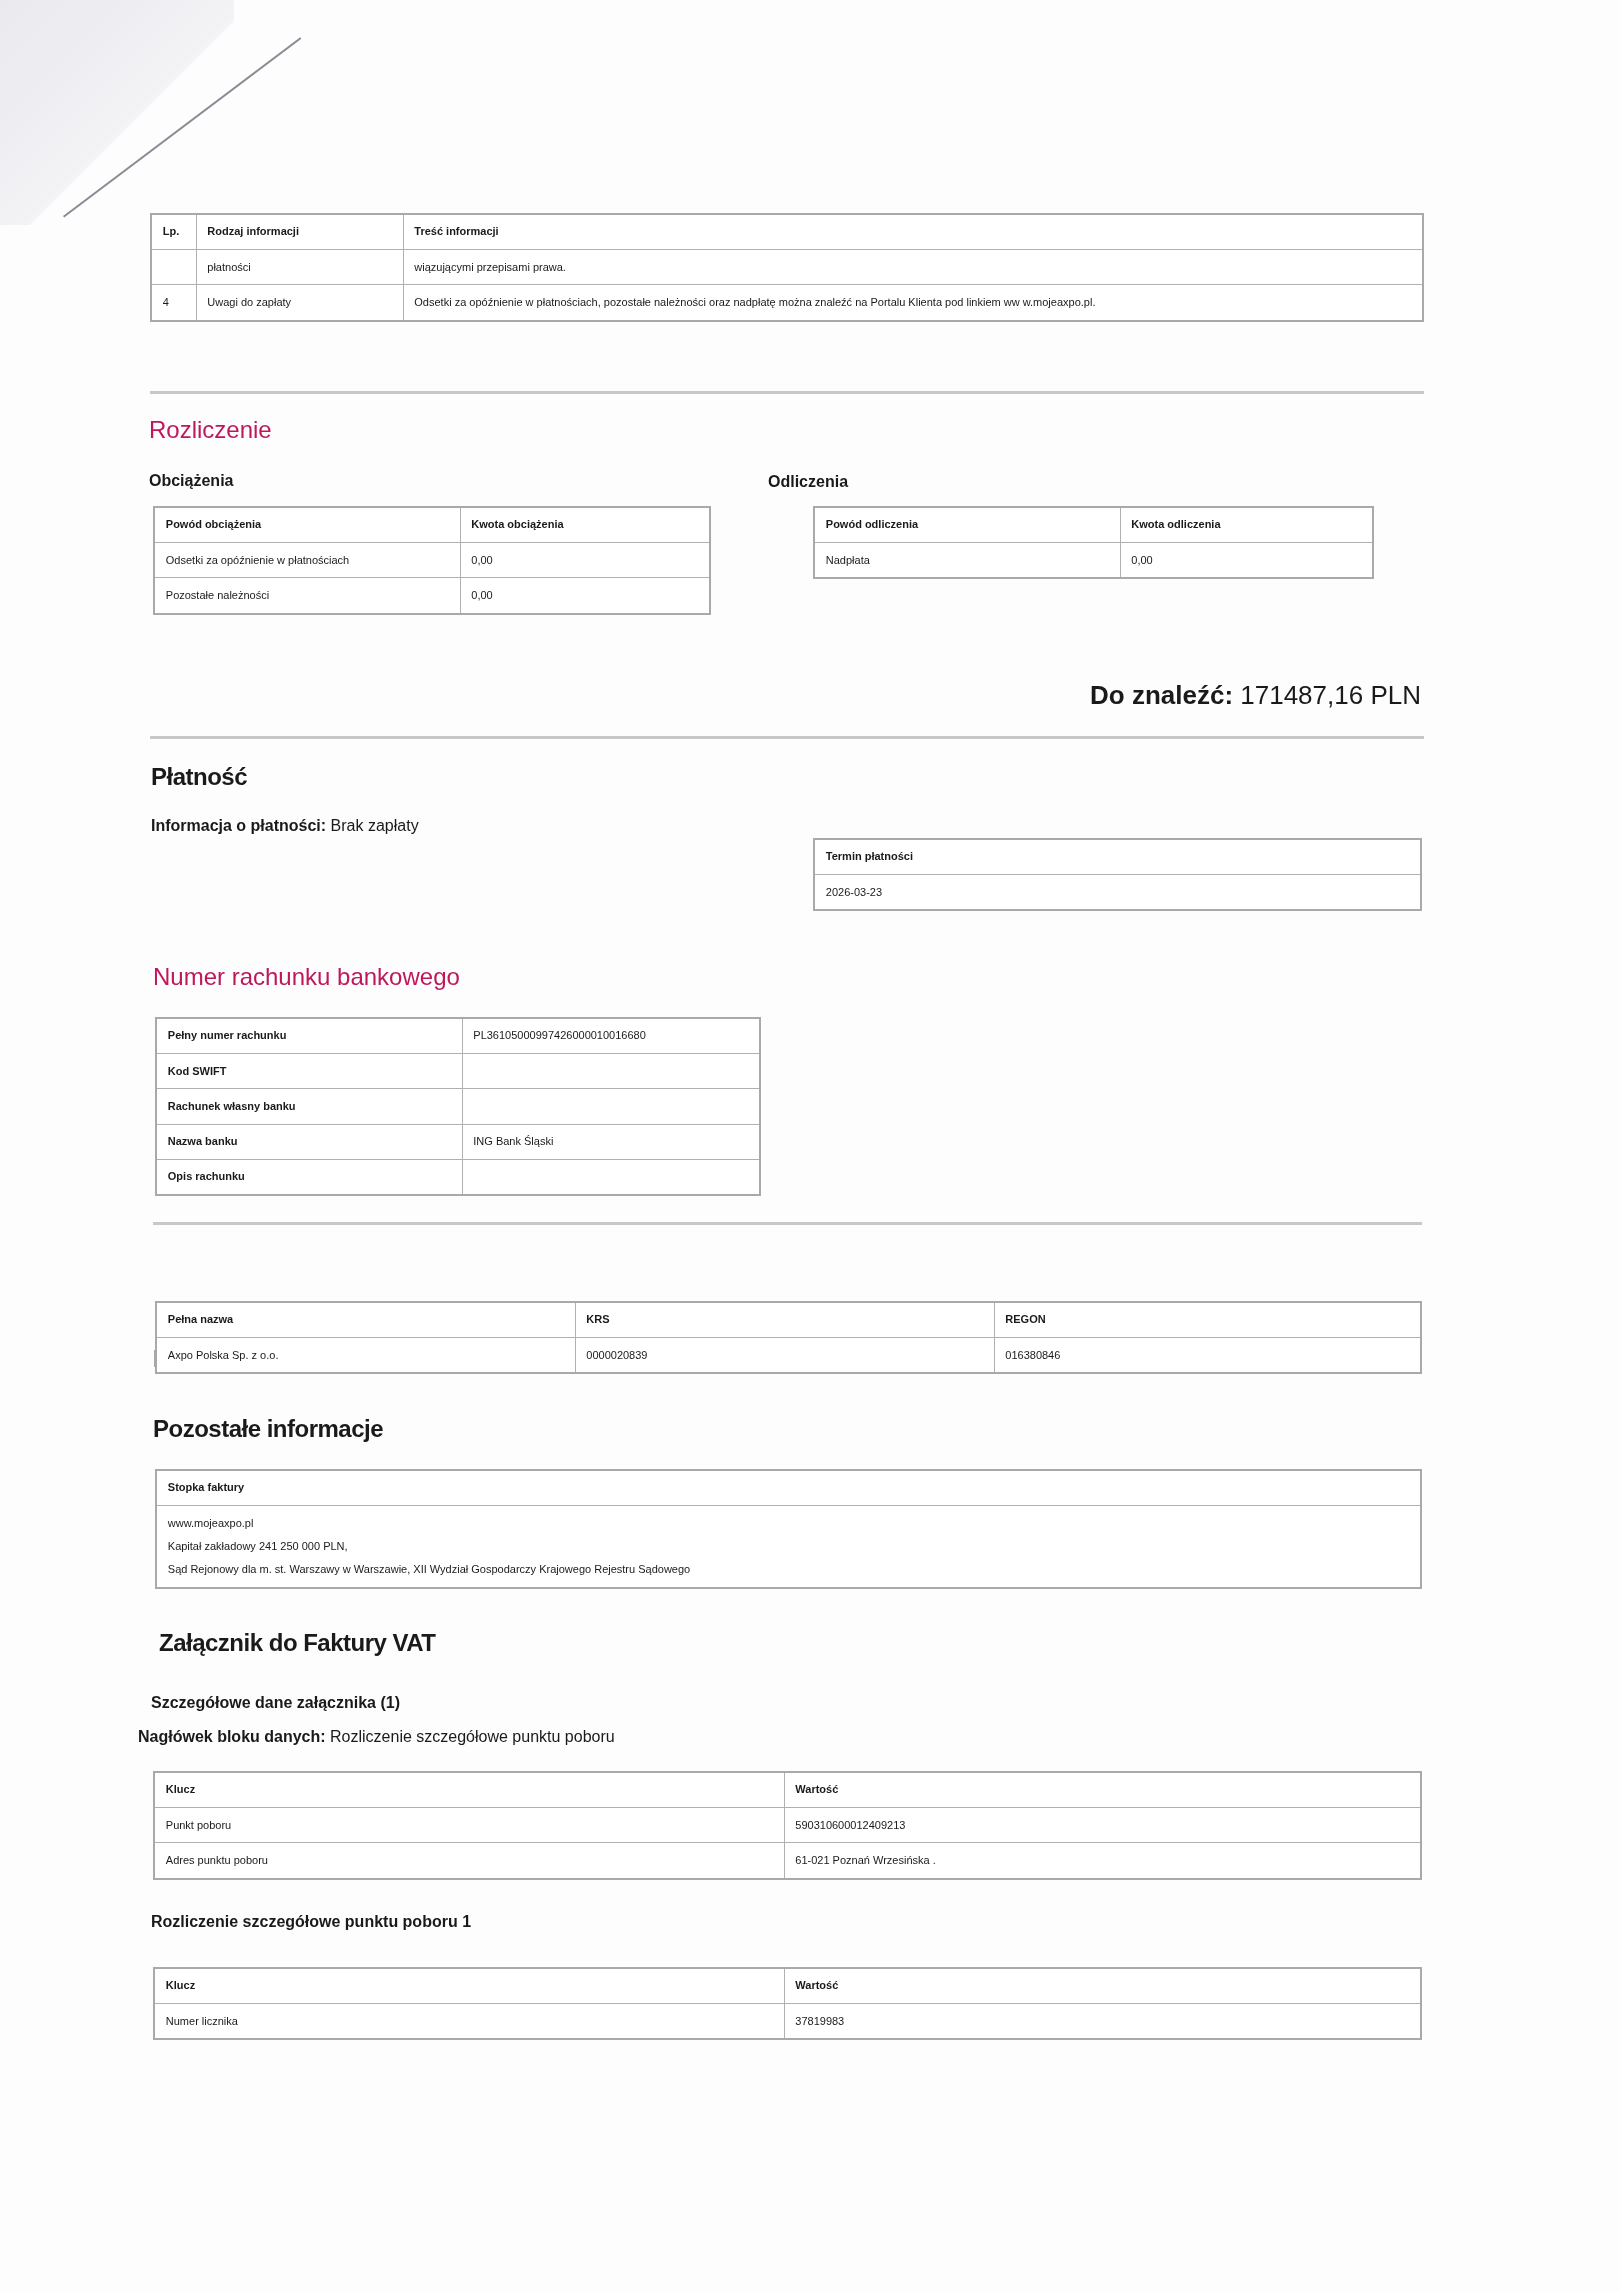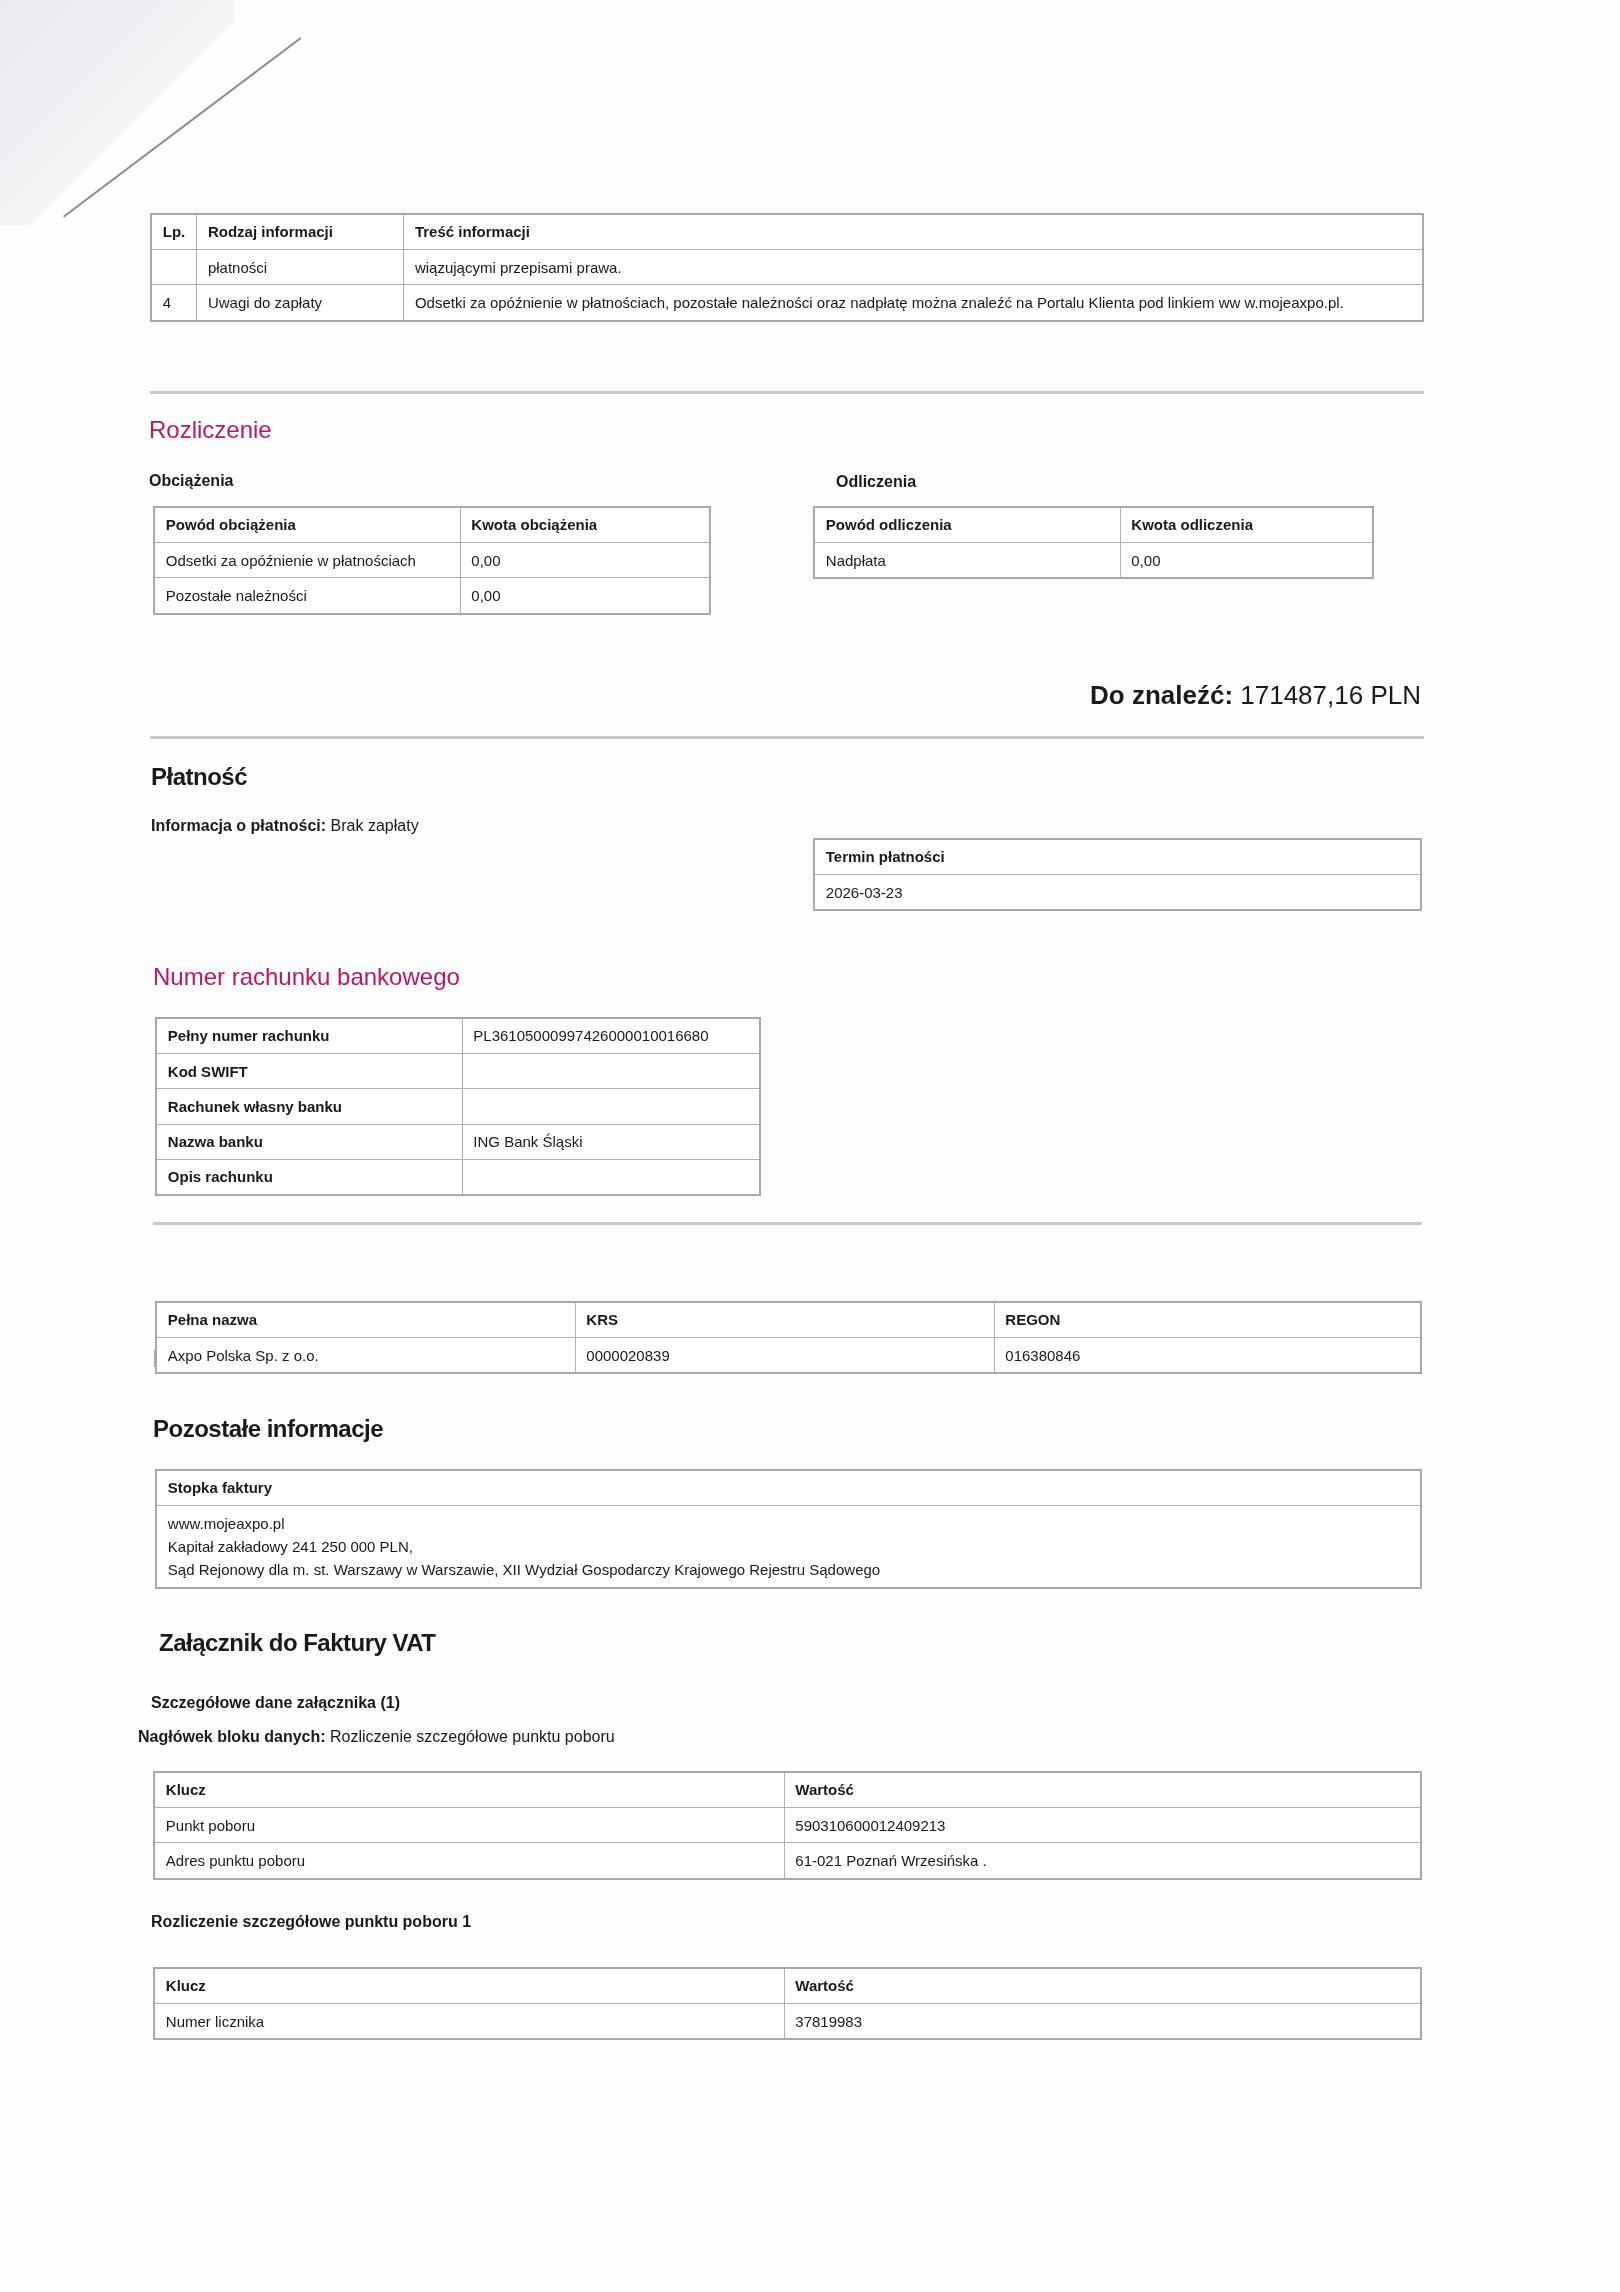--- a/index.html
+++ b/index.html
@@ -14,21 +14,21 @@
     background: linear-gradient(135deg, #e9e9ee 0%, #f3f3f6 55%, rgba(253,253,253,0) 56%);
     pointer-events: none;
   }
   .fold-line {
     position: absolute; left: 54px; top: 72px; width: 297px; height: 1.8px;
     background: #8a8a95; transform: rotate(-37deg); transform-origin: left top;
     top: 216px; left: 63px;
   }
   .abs { position: absolute; }
   table.grid {
-    border-collapse: collapse; font-size: 15px; background: #fff;
+    border-collapse: collapse; font-size: 11px; background: #fff;
     border: 2.7px solid #a9a9a9;
     padding-left: 45px;
   }
   table.grid td, table.grid th {
     border: 1.8px solid #b0b0b0; padding: 5.4px 10.8px; text-align: left; vertical-align: top;
     line-height: 23.4px;
   }
   table.grid th { font-weight: bold; }
   td.num { text-align: right; }
   .h2 { font-size: 24px; font-weight: normal; color: #be185d; }
@@ -89,21 +89,21 @@
     <td>Odsetki za opóźnienie w płatnościach</td>
     <td class="num">0,00</td>
   </tr>
   <tr>
     <td>Pozostałe należności</td>
     <td class="num">0,00</td>
   </tr>
 </tbody>
   </table>
 
-<div class="abs h3" style="left:836px; top:473px;">Odliczenia</div>
+<div class="abs h3" style="left:768px; top:473px;">Odliczenia</div>
 <table class="grid abs" style="left:813px; top:506px; width:561px;">
   <colgroup>
       <col style="width:306px">
       <col>
     </colgroup>
   <tbody>
       <tr>
     <th>Powód odliczenia</th>
     <th>Kwota odliczenia</th>
   </tr>

